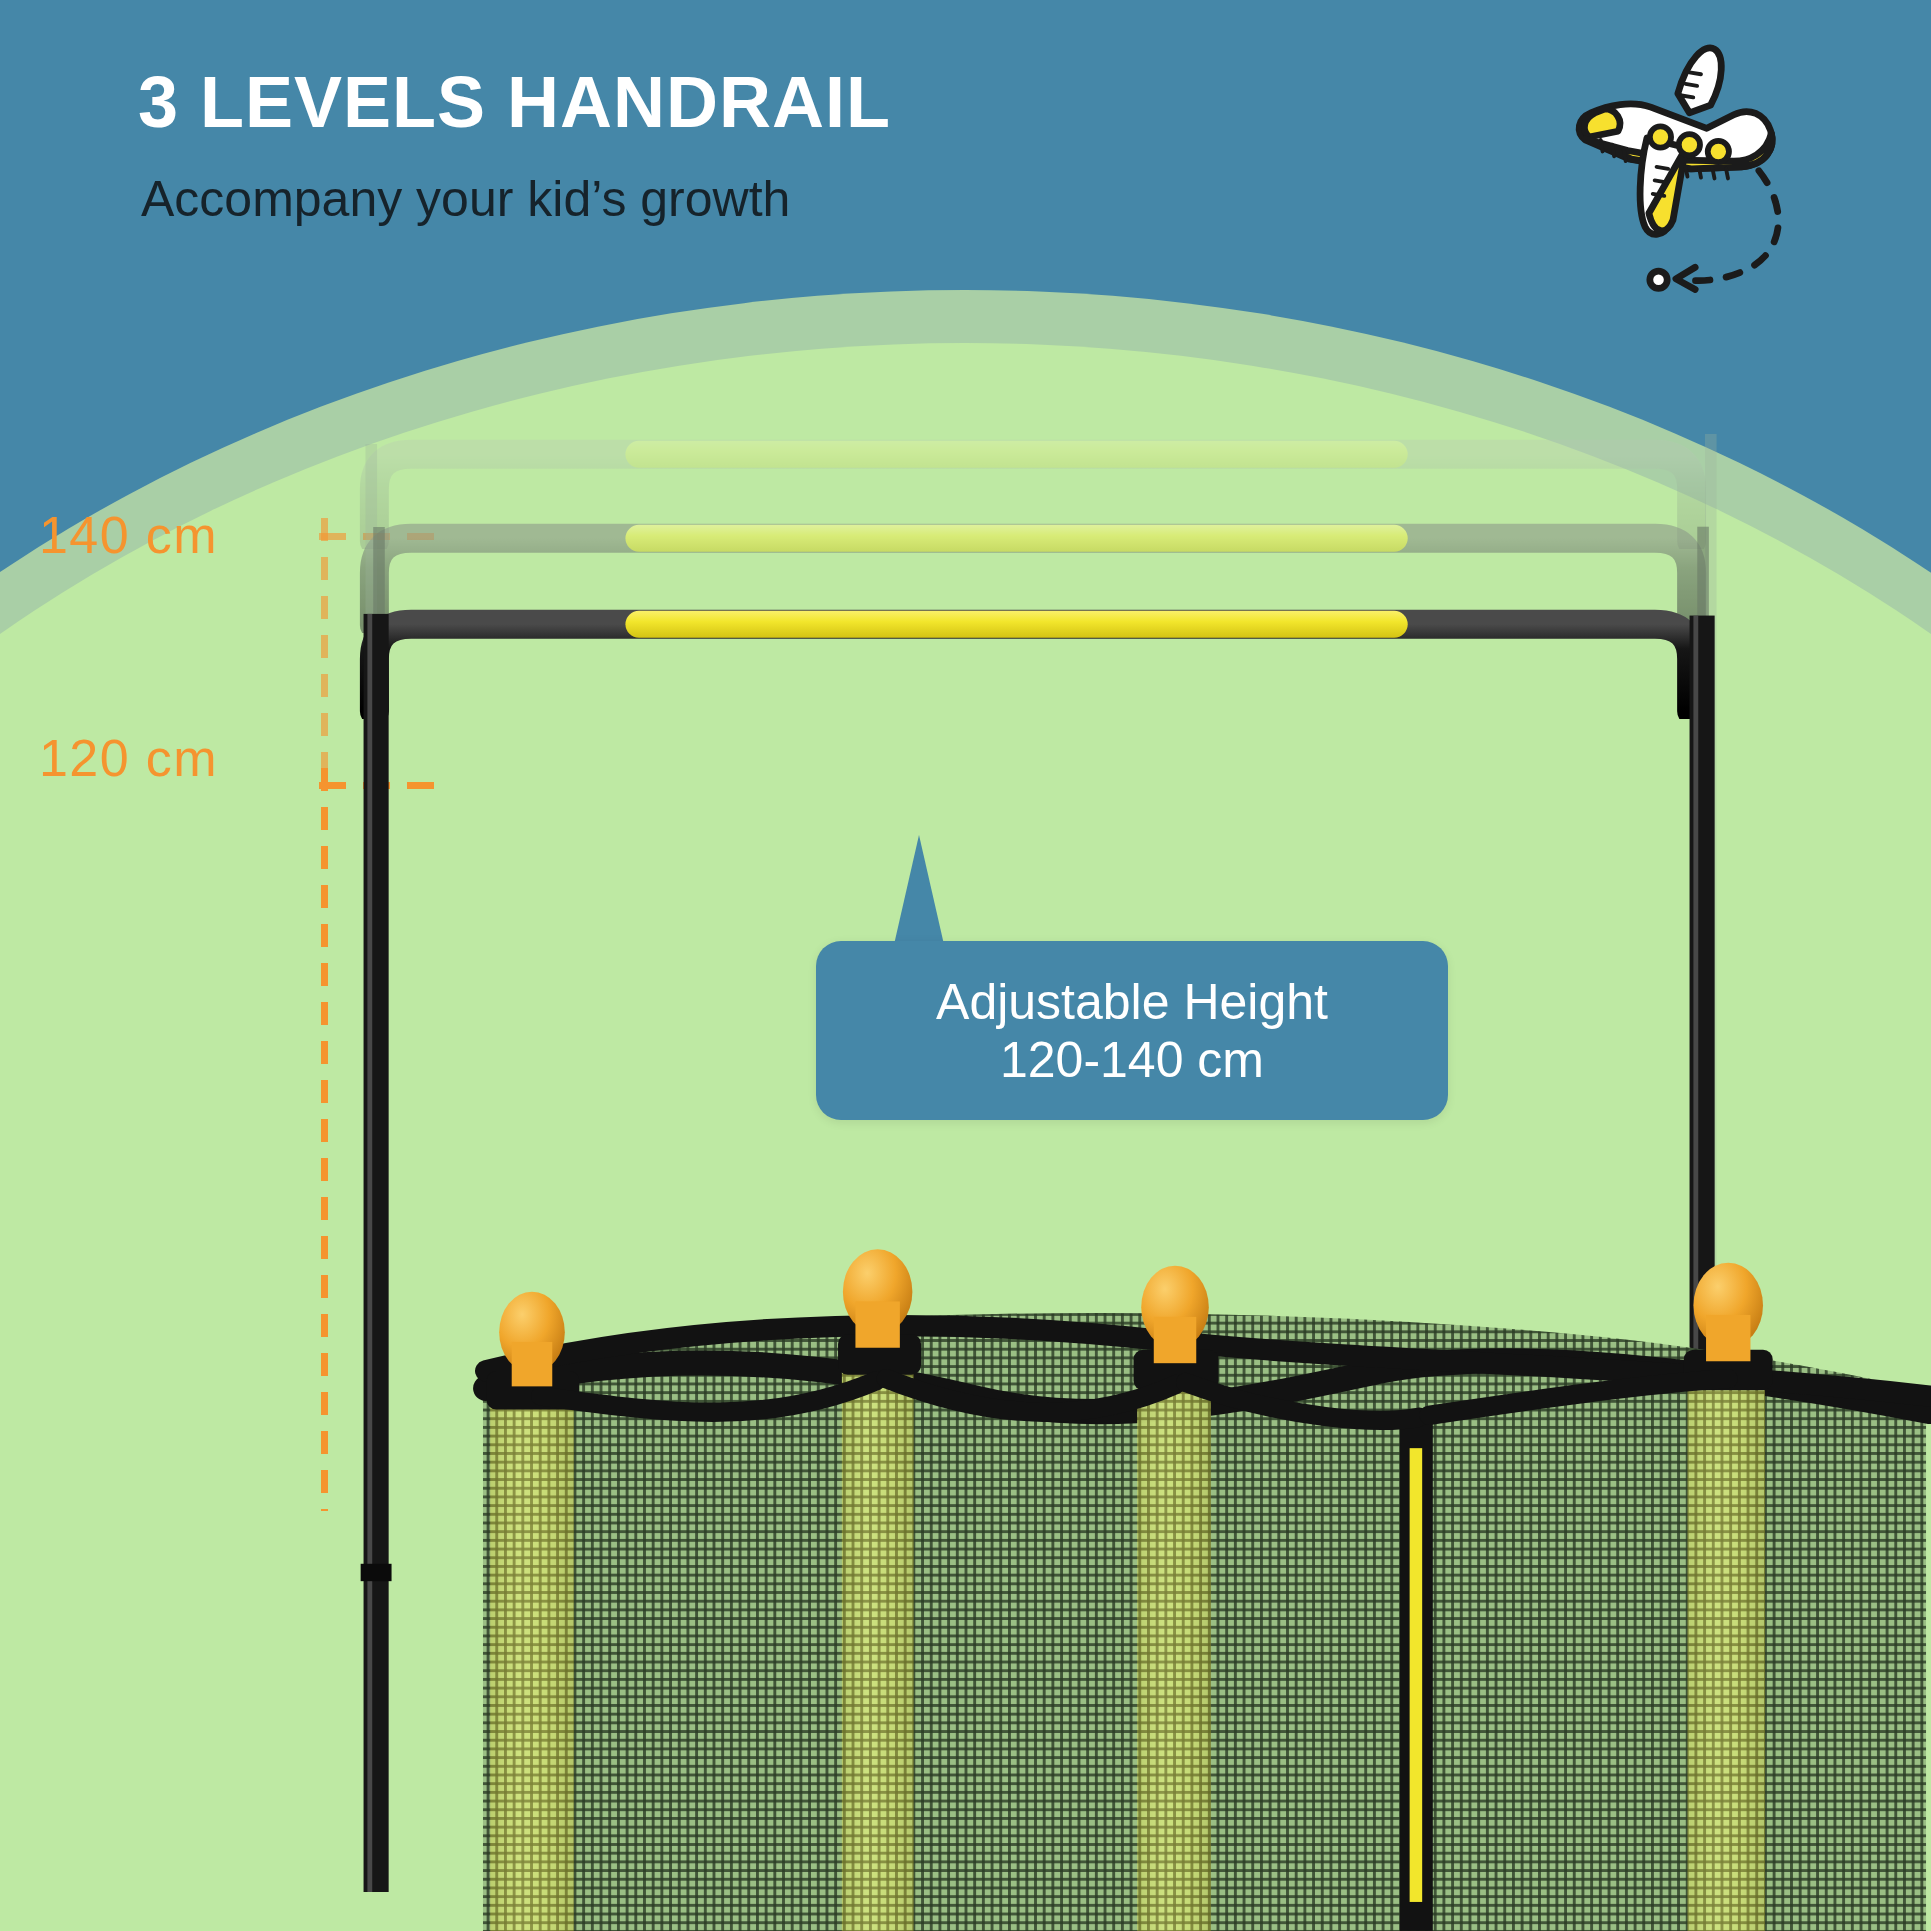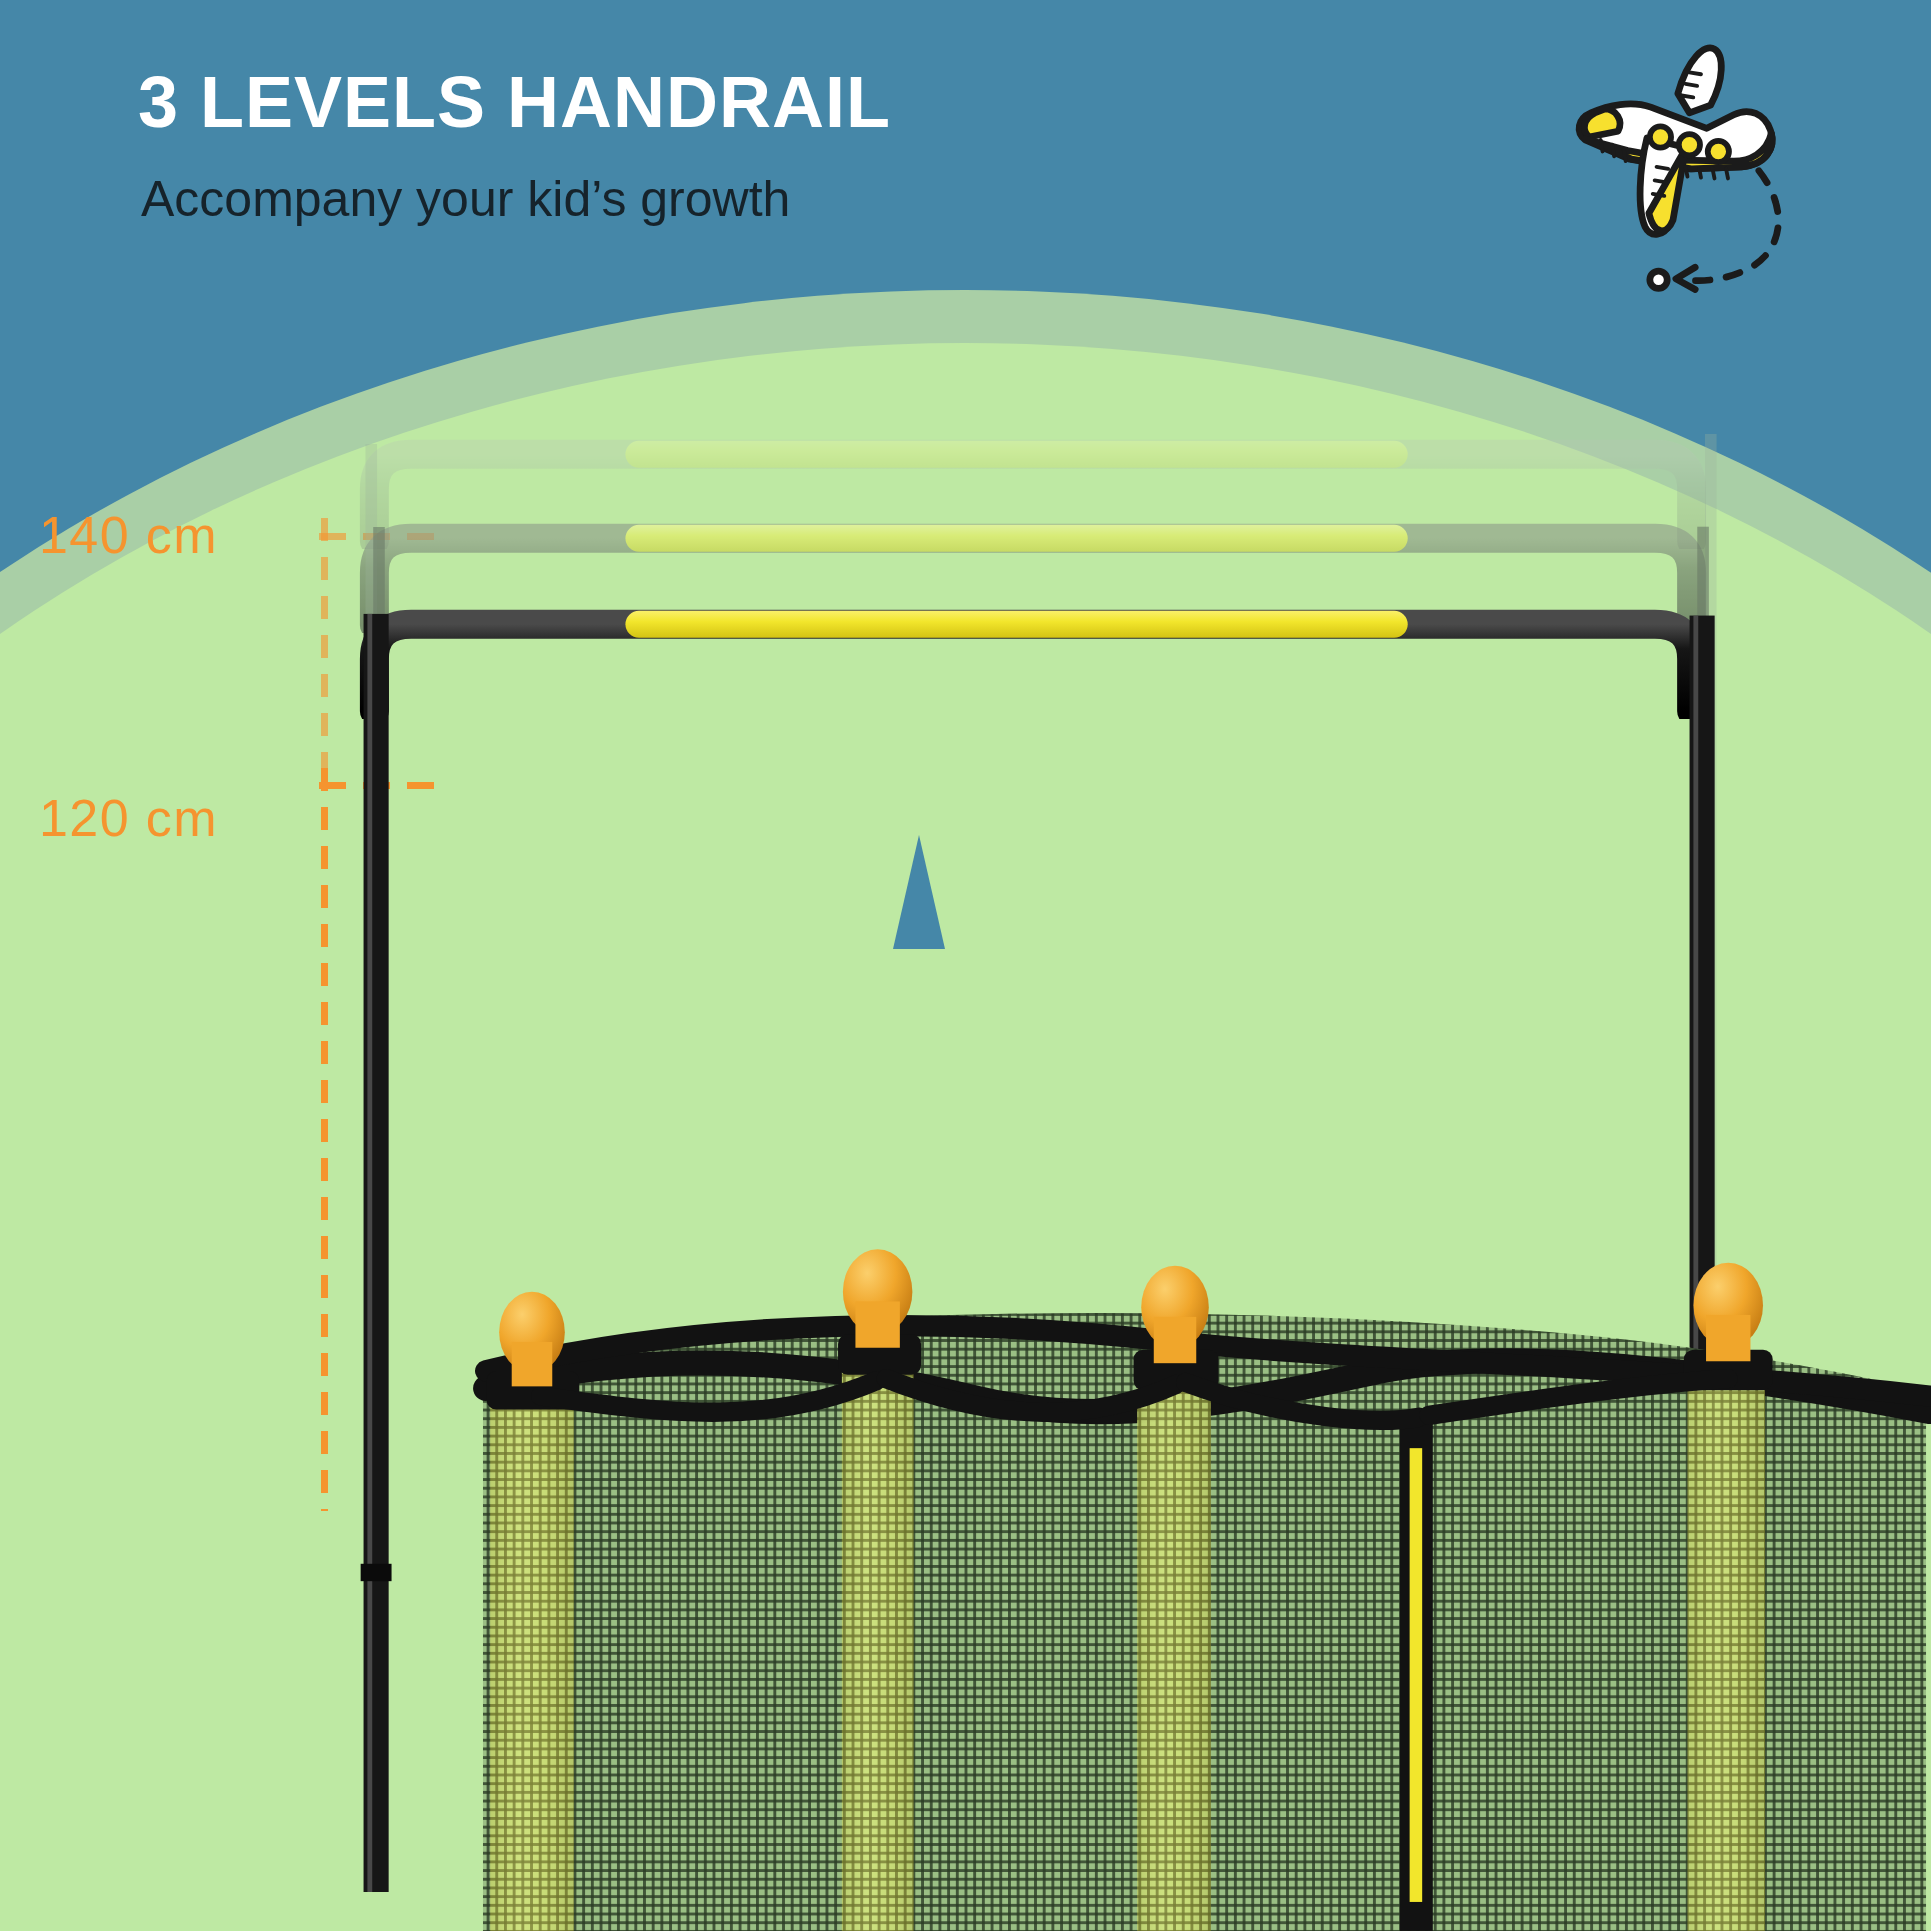--- a/index.html
+++ b/index.html
@@ -37,21 +37,21 @@
   
   .plane-wrap{position:absolute;left:1535px;top:24px;width:386px;height:280px;}
   .plane-wrap svg{display:block;width:386px;height:280px;}
 
   
   .meas-label{
     position:absolute;color:#f5942f;font-size:52px;font-weight:400;
     letter-spacing:1.4px;white-space:nowrap;line-height:1;
   }
   .meas-140{left:39px;top:509px;}
-  .meas-120{left:39px;top:792px;}
+  .meas-120{left:39px;top:732px;}
 
   .vguide{
     position:absolute;left:321px;width:6.8px;
     background-image:linear-gradient(#f5942f 58%,rgba(0,0,0,0) 0);
     background-size:6.8px 39px;
   }
   .vguide-top{top:518px;height:251px;opacity:.62;}
   .vguide-bot{top:768px;height:743px;}
 
   .hguide{
@@ -235,20 +235,24 @@
   <div class="post post-right">
     <svg width="58" height="1468" viewBox="0 0 60 1520" xmlns="http://www.w3.org/2000/svg">
       <rect x="30" y="0" width="12" height="1520" fill="#9cb39a" opacity=".30"></rect>
       <rect x="22" y="96" width="12" height="1424" fill="#6b7a68" opacity=".62"></rect>
       <rect x="14" y="188" width="26" height="1332" fill="#161616"></rect>
       <rect x="18" y="188" width="5" height="1332" fill="#5a5a5a" opacity=".75"></rect>
     </svg>
   </div>
 
   <div class="callout-tail"></div>
+  <div class="callout">
+    <div class="callout-line">Adjustable Height</div>
+    <div class="callout-line">120-140 cm</div>
+  </div>
 
   <div class="tramp">
     <svg viewBox="0 0 2000 730" xmlns="http://www.w3.org/2000/svg">
       <defs>
 
         <pattern id="mesh" width="9" height="9" patternUnits="userSpaceOnUse">
           <rect width="9" height="9" fill="#bee9a3"></rect>
           <rect width="9" height="3" fill="#2f4129" opacity=".80"></rect>
           <rect width="3" height="9" fill="#2f4129" opacity=".80"></rect>
         </pattern>

